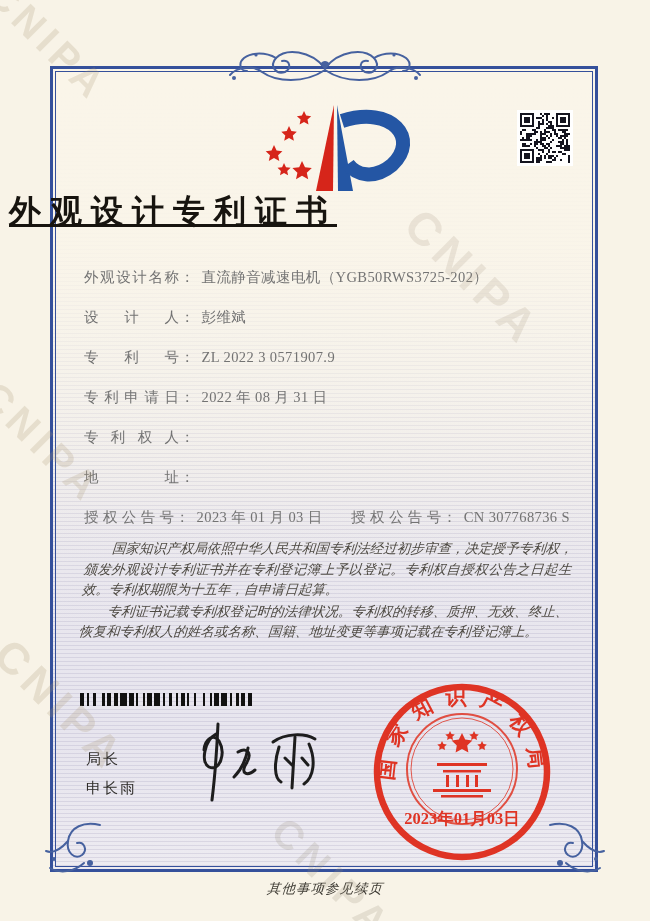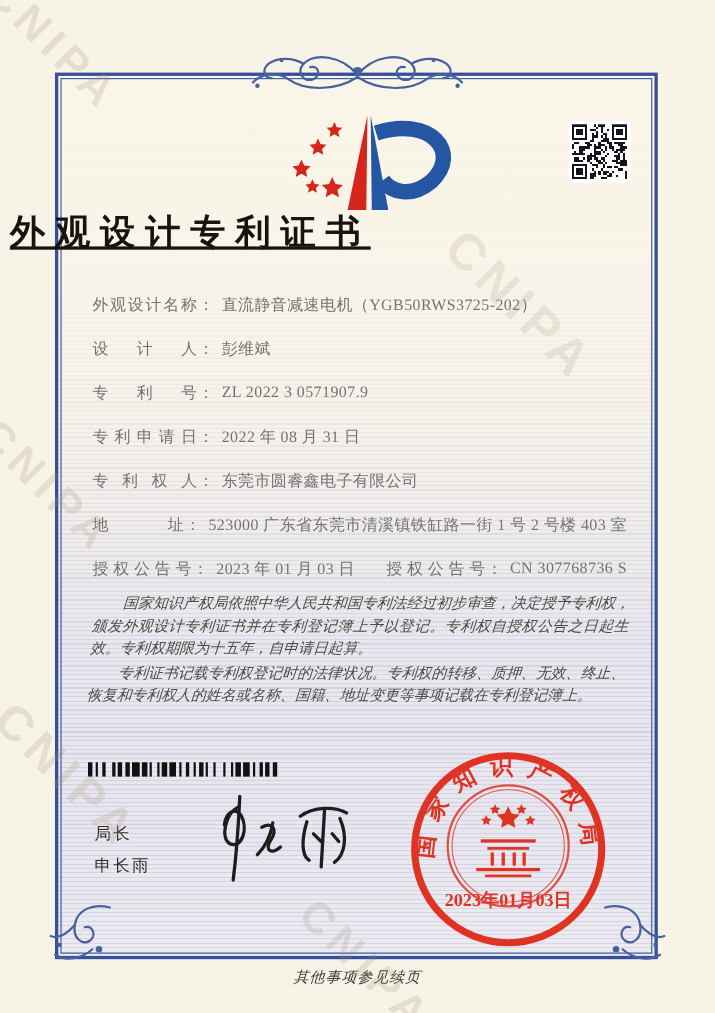--- a/index.html
+++ b/index.html
@@ -357,26 +357,24 @@
           <span class="field-value">ZL 2022 3 0571907.9</span>
         </div>
         <div class="field-row">
           <span class="field-label">专利申请日</span>
           <span class="field-colon">：</span>
           <span class="field-value">2022 年 08 月 31 日</span>
         </div>
         <div class="field-row">
           <span class="field-label">专利权人</span>
           <span class="field-colon">：</span>
-          <span class="field-value">东莞市圆睿鑫电子有限公司</span>
         </div>
         <div class="field-row">
           <span class="field-label">地址</span>
           <span class="field-colon">：</span>
-          <span class="field-value">523000 广东省东莞市清溪镇铁缸路一街 1 号 2 号楼 403 室</span>
         </div>
       </div>
     <div class="grant-row">
       <span class="field-label">授权公告号</span>
         <span class="field-colon">：</span>
       <span class="field-value">2023 年 01 月 03 日</span>
       <span class="grant-gap"></span>
       <span class="field-label">授权公告号</span>
         <span class="field-colon">：</span>
       <span class="field-value">CN 307768736 S</span>

